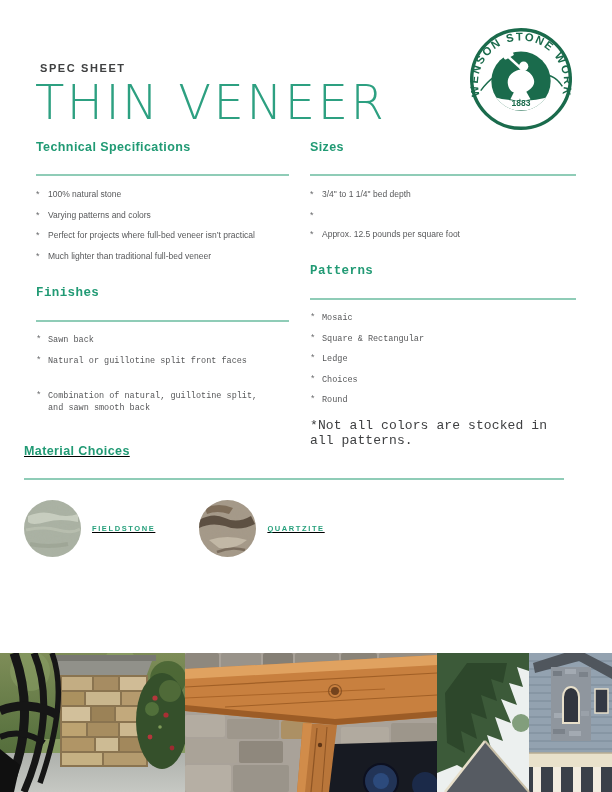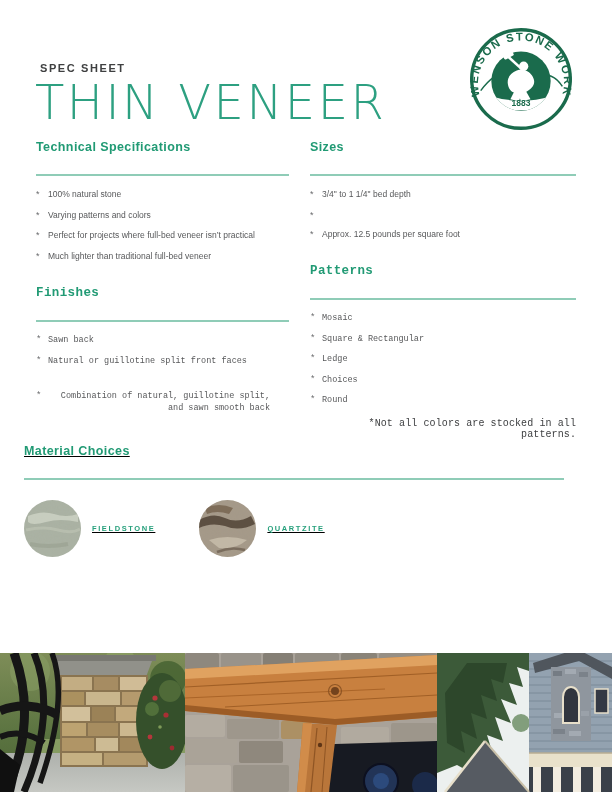--- a/index.html
+++ b/index.html
@@ -21,23 +21,23 @@
   .col-left{position:absolute;left:36px;top:140px;width:253px;}
   .col-right{position:absolute;left:310px;top:140px;width:266px;}
   .sec + .sec{margin-top:24px;font-family:Liberation Mono, monospace;}
   .sh{
     margin:0;font-size:12.5px;font-weight:bold;color:#219a74;letter-spacing:.4px;
     padding-bottom:20px;border-bottom:2px solid #8fccb7;
   }
   ul.list{list-style:none;margin:13px 0 0 0;padding:0;}
   ul.list li{display:flex;margin-bottom:9px;font-size:8.5px;line-height:11.5px;color:#57585a;}
   .blt{flex:0 0 12px;font-size:9px;line-height:10px;color:#6a6b6d;}
-  .txt{display:block;max-width:222px;text-align:right;}
+  .txt{display:block;max-width:222px;}
   .col-right .txt{max-width:250px;}
-  .footnote{margin-top:11px;font-size:10px;color:#3f4042;letter-spacing:.1px;text-align:right;}
+  .footnote{margin-top:11px;font-size:13px;color:#3f4042;letter-spacing:.1px;}
   
   .materials{position:absolute;left:24px;top:444px;width:540px;text-decoration:underline;}
   .swatch-row{display:flex;margin-top:20px;align-items:center;}
   .swatch{display:flex;align-items:center;margin-right:44px;}
   .swatch svg{display:block;}
   .swatch-label{margin-left:11px;font-size:7.5px;font-weight:600;letter-spacing:1.6px;color:#27a07c;}
   
   .footer{position:absolute;left:0;bottom:0;width:612px;height:139px;display:flex;}
   .footer svg{display:block;}
 </style>

